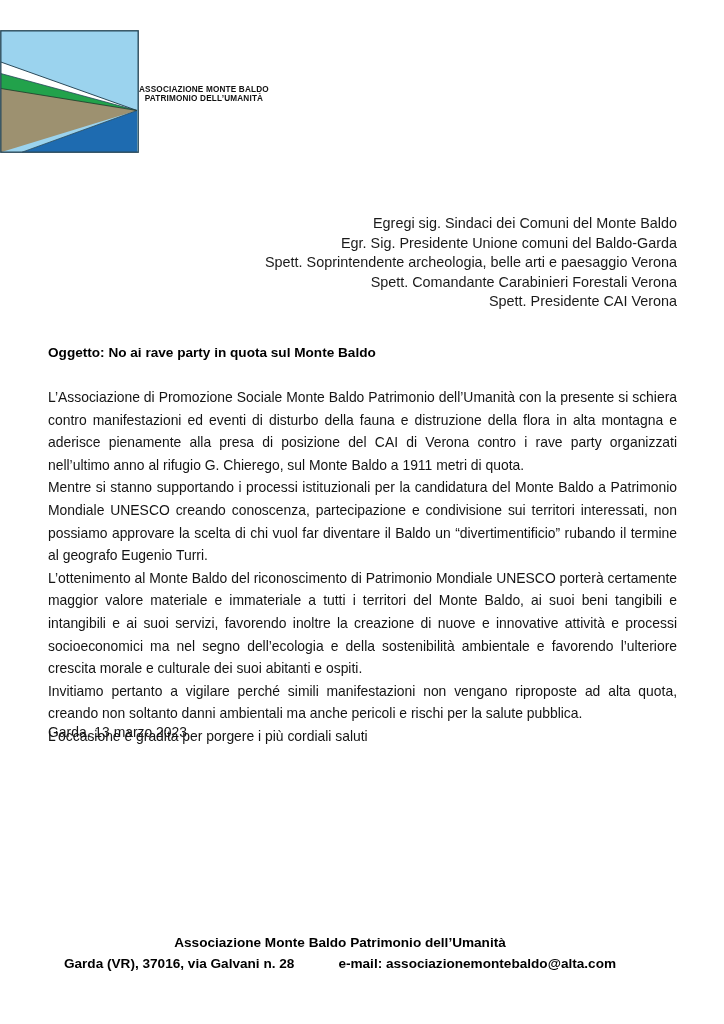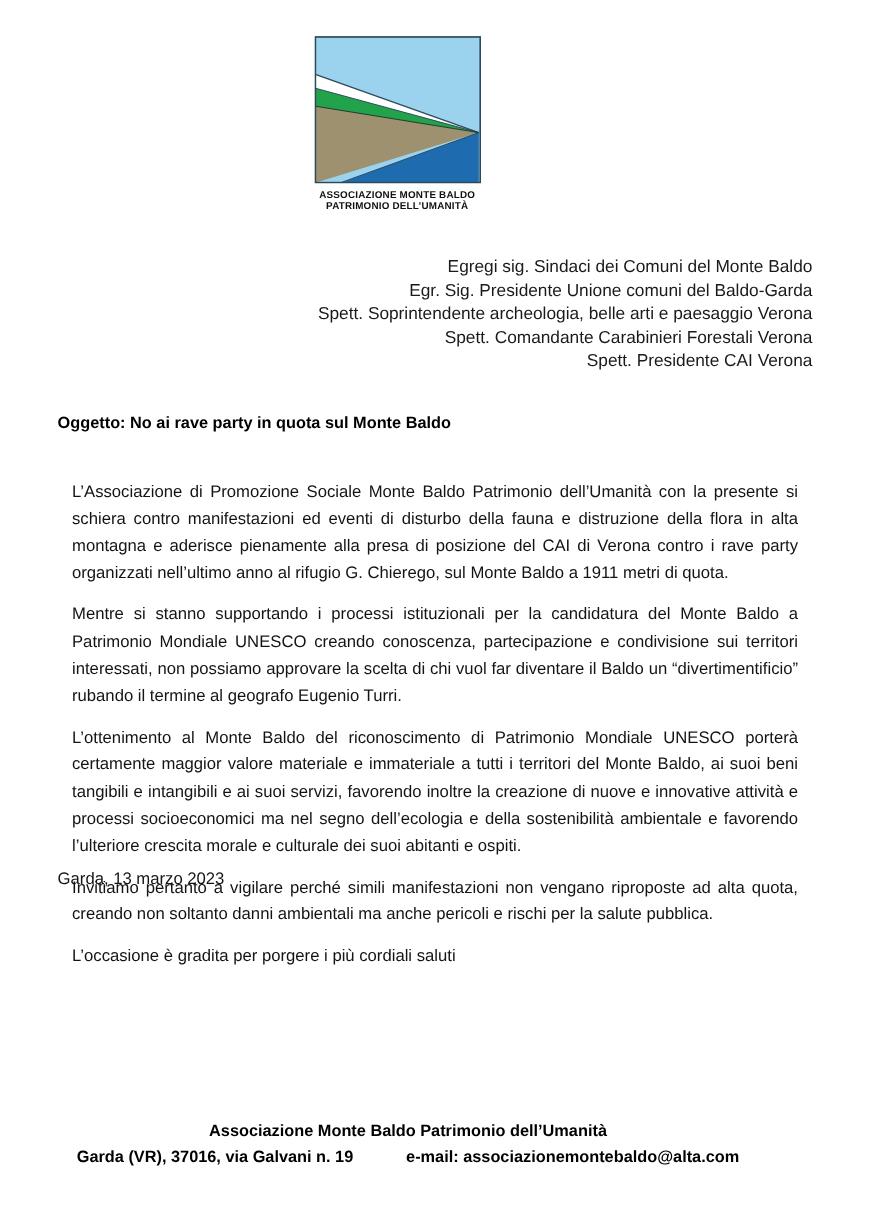--- a/index.html
+++ b/index.html
@@ -22,21 +22,21 @@
     background: #ffffff;
   }
 
   
   .letterhead {
     position: absolute;
     top: 30px;
     left: 0;
     width: 662px;
     display: flex;
-    flex-direction: column;
+    flex-direction: row;
     align-items: center;
   }
   .logo-mark {
     width: 139px;
     height: 123px;
     display: block;
   }
   .logo-caption {
     margin-top: 5px;
     text-align: center;
@@ -86,21 +86,21 @@
     top: 386px;
     left: 48px;
     width: 629px;
     font-size: 13.9px;
     line-height: 22.6px;
     color: #141414;
     text-align: justify;
     text-justify: inter-word;
   }
   .body-block p {
-    margin: 12px;
+    margin: 0;
   }
   .body-block p.nojustify {
     text-align: left;
   }
 
   
   .date-line {
     position: absolute;
     top: 721px;
     left: 48px;
@@ -199,18 +199,18 @@
     <p>Invitiamo pertanto a vigilare perché simili manifestazioni non vengano riproposte ad alta quota, creando non soltanto danni ambientali ma anche pericoli e rischi per la salute pubblica.</p>
     <p class="nojustify">L’occasione è gradita per porgere i più cordiali saluti</p>
   </div>
 
   <div class="date-line">Garda, 13 marzo 2023</div>
 
 
   <div class="footer">
     <div class="footer-org">Associazione Monte Baldo Patrimonio dell’Umanità</div>
     <div class="footer-contact">
-      <span>Garda (VR), 37016, via Galvani n. 19</span>
+      <span>Garda (VR), 37016, via Galvani n. 28</span>
       <span>e-mail: associazionemontebaldo@alta.com</span>
     </div>
   </div>
 
 </div>
 
 </body></html>

